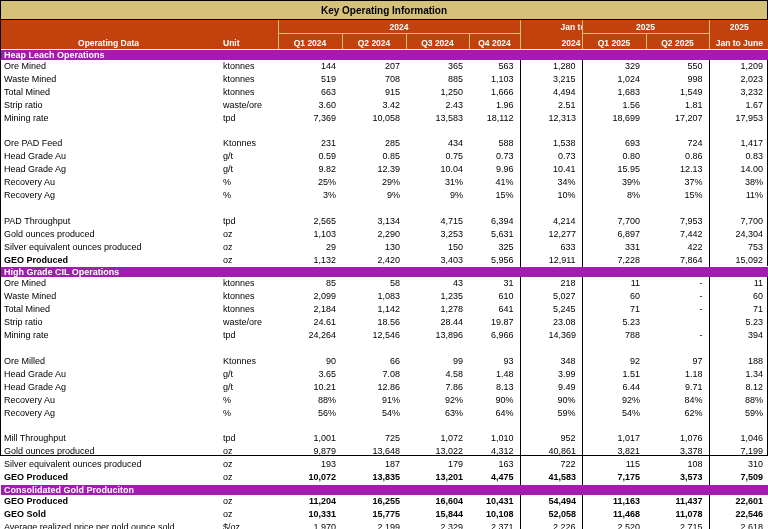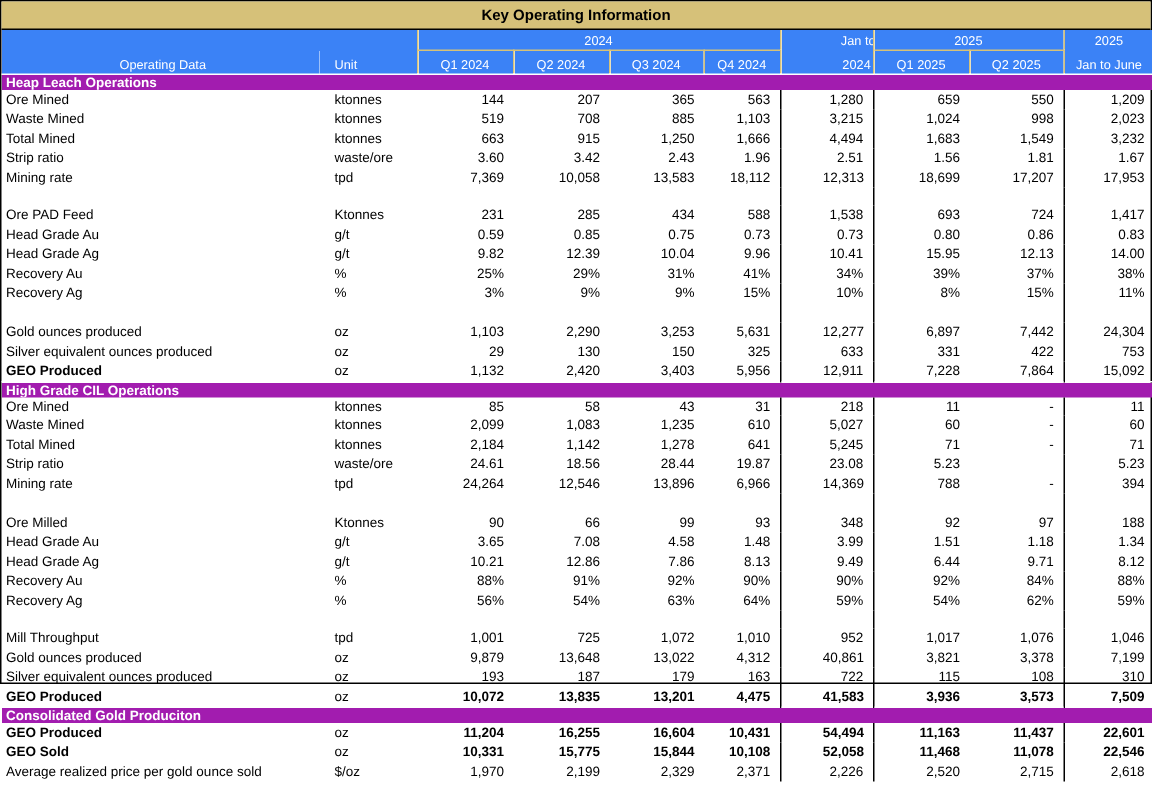--- a/index.html
+++ b/index.html
@@ -2,21 +2,21 @@
 <html><head>
 <meta charset="utf-8">
 <style>
   html,body{margin:0;padding:0;background:#fff;}
   body{width:768px;height:529px;overflow:hidden;font-family:"Liberation Sans",sans-serif;}
   .sheet{width:768px;height:456px;box-sizing:border-box;border:1px solid #000;background:#fff;}
   .title-bar{height:18px;background:#d6c179;border-bottom:1px solid #000;color:#000;
     font-weight:bold;font-size:10px;display:flex;align-items:center;justify-content:center;}
   table{border-collapse:collapse;table-layout:fixed;width:766px;font-size:9px;color:#000;}
   td,th{padding:0;overflow:hidden;white-space:nowrap;}
-  thead th{background:#3b82f6;color:#fff;font-weight:normal;font-size:8.5px;}
+  thead th{background:#c2410c;color:#fff;font-weight:bold;font-size:8.5px;}
   thead tr.h1 th{height:13px;vertical-align:middle;}
   thead tr.h2 th{height:14px;vertical-align:bottom;padding-bottom:1px;border-bottom:1px solid #fff;}
   th.ctr{text-align:center;}
   th.lft{text-align:center;padding-left:3px;}
   th.unit-h{text-align:left;padding-left:10px;}
   .gL{border-left:1px solid #d6c179;}
   .gR{border-right:1px solid #d6c179;padding-left:40px;}
   .gU{border-bottom:1px solid #d6c179;}
   tbody td{height:12.9px;line-height:12.9px;vertical-align:middle;}
   td.lbl{text-align:left;padding-left:3px;}
@@ -72,21 +72,21 @@
           <td colspan="10">Heap Leach Operations</td>
         </tr>
         <tr>
           <td class="lbl">Ore Mined</td>
           <td class="unit">ktonnes</td>
           <td class="num">144</td>
           <td class="num">207</td>
           <td class="num">365</td>
           <td class="num">563</td>
           <td class="num bL bR">1,280</td>
-          <td class="num">659</td>
+          <td class="num">329</td>
           <td class="num">550</td>
           <td class="num bL">1,209</td>
         </tr>
         <tr>
           <td class="lbl">Waste Mined</td>
           <td class="unit">ktonnes</td>
           <td class="num">519</td>
           <td class="num">708</td>
           <td class="num">885</td>
           <td class="num">1,103</td>
@@ -209,20 +209,32 @@
           <td class="num"></td>
           <td class="num"></td>
           <td class="num"></td>
           <td class="num"></td>
           <td class="num bL bR"></td>
           <td class="num"></td>
           <td class="num"></td>
           <td class="num bL"></td>
         </tr>
         <tr>
+          <td class="lbl">PAD Throughput</td>
+          <td class="unit">tpd</td>
+          <td class="num">2,565</td>
+          <td class="num">3,134</td>
+          <td class="num">4,715</td>
+          <td class="num">6,394</td>
+          <td class="num bL bR">4,214</td>
+          <td class="num">7,700</td>
+          <td class="num">7,953</td>
+          <td class="num bL">7,700</td>
+        </tr>
+        <tr>
           <td class="lbl">Gold ounces produced</td>
           <td class="unit">oz</td>
           <td class="num">1,103</td>
           <td class="num">2,290</td>
           <td class="num">3,253</td>
           <td class="num">5,631</td>
           <td class="num bL bR">12,277</td>
           <td class="num">6,897</td>
           <td class="num">7,442</td>
           <td class="num bL">24,304</td>
@@ -435,21 +447,21 @@
           <td class="num bL">310</td>
         </tr>
         <tr>
           <td class="lbl bold">GEO Produced</td>
           <td class="unit">oz</td>
           <td class="num bold">10,072</td>
           <td class="num bold">13,835</td>
           <td class="num bold">13,201</td>
           <td class="num bold">4,475</td>
           <td class="num bold bL bR">41,583</td>
-          <td class="num bold">3,936</td>
+          <td class="num bold">7,175</td>
           <td class="num bold">3,573</td>
           <td class="num bold bL">7,509</td>
         </tr>
         <tr class="section-row">
           <td colspan="10">Consolidated Gold Produciton</td>
         </tr>
         <tr>
           <td class="lbl bold">GEO Produced</td>
           <td class="unit">oz</td>
           <td class="num bold">11,204</td>

